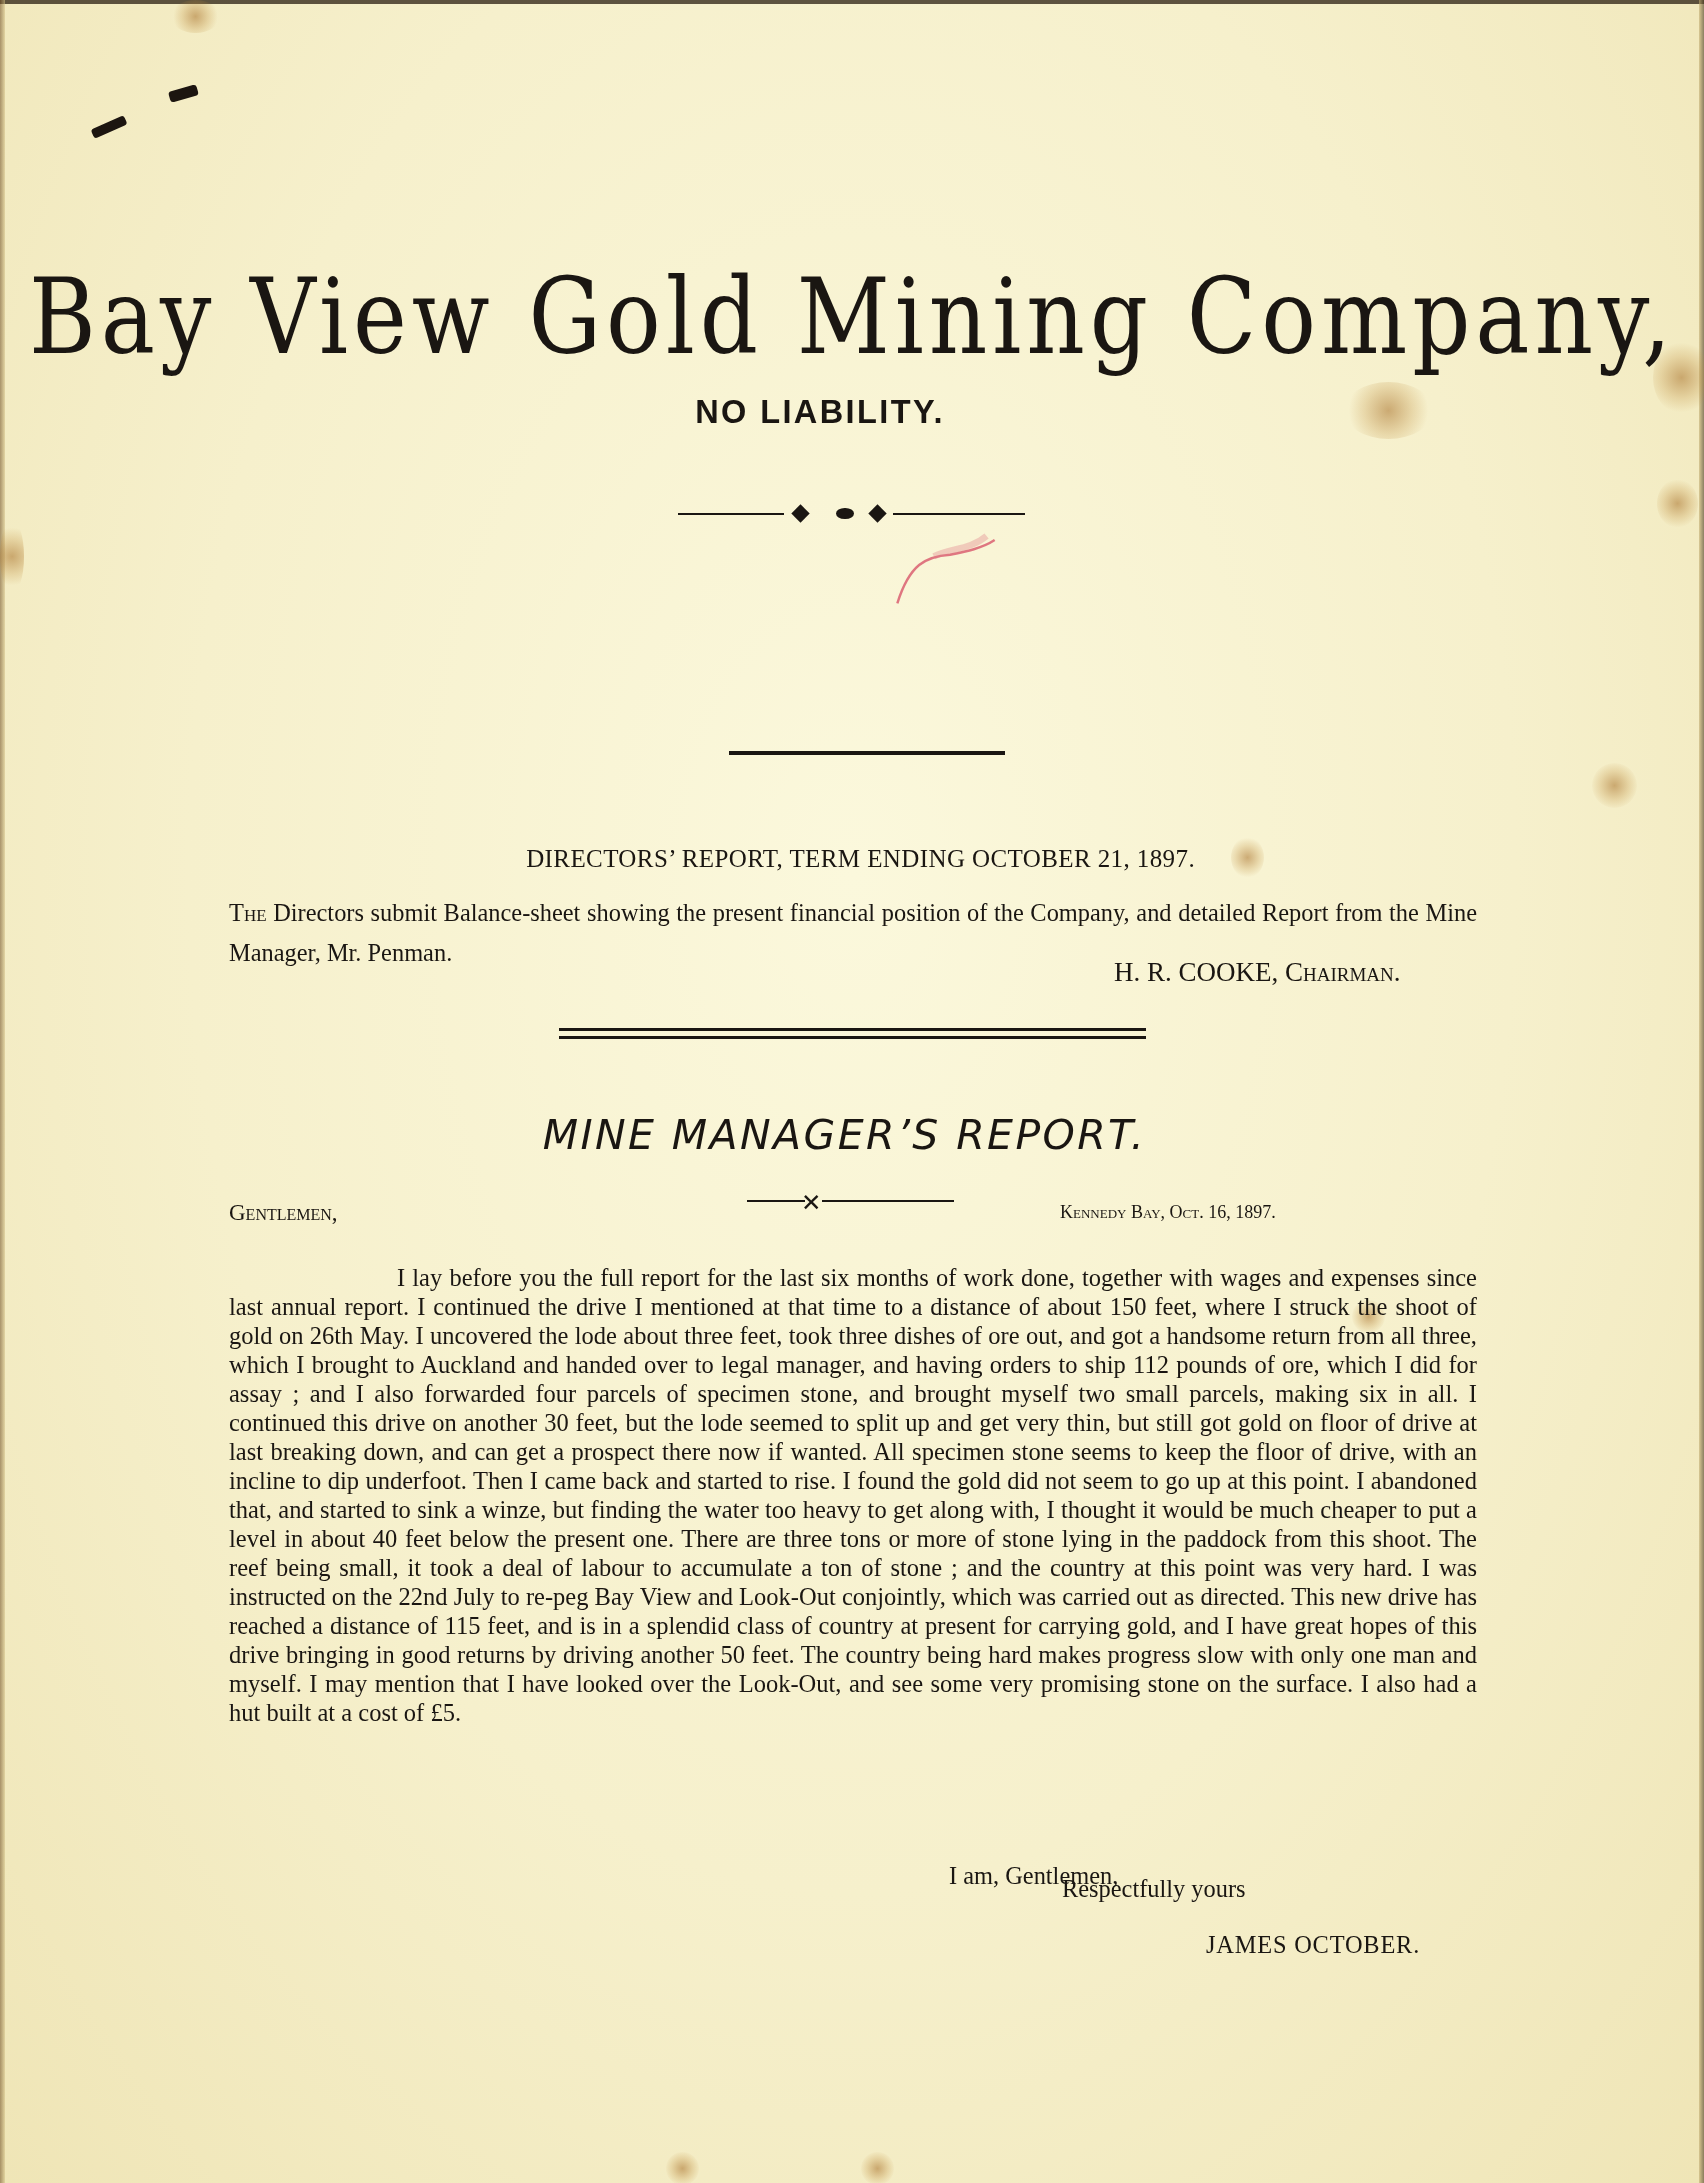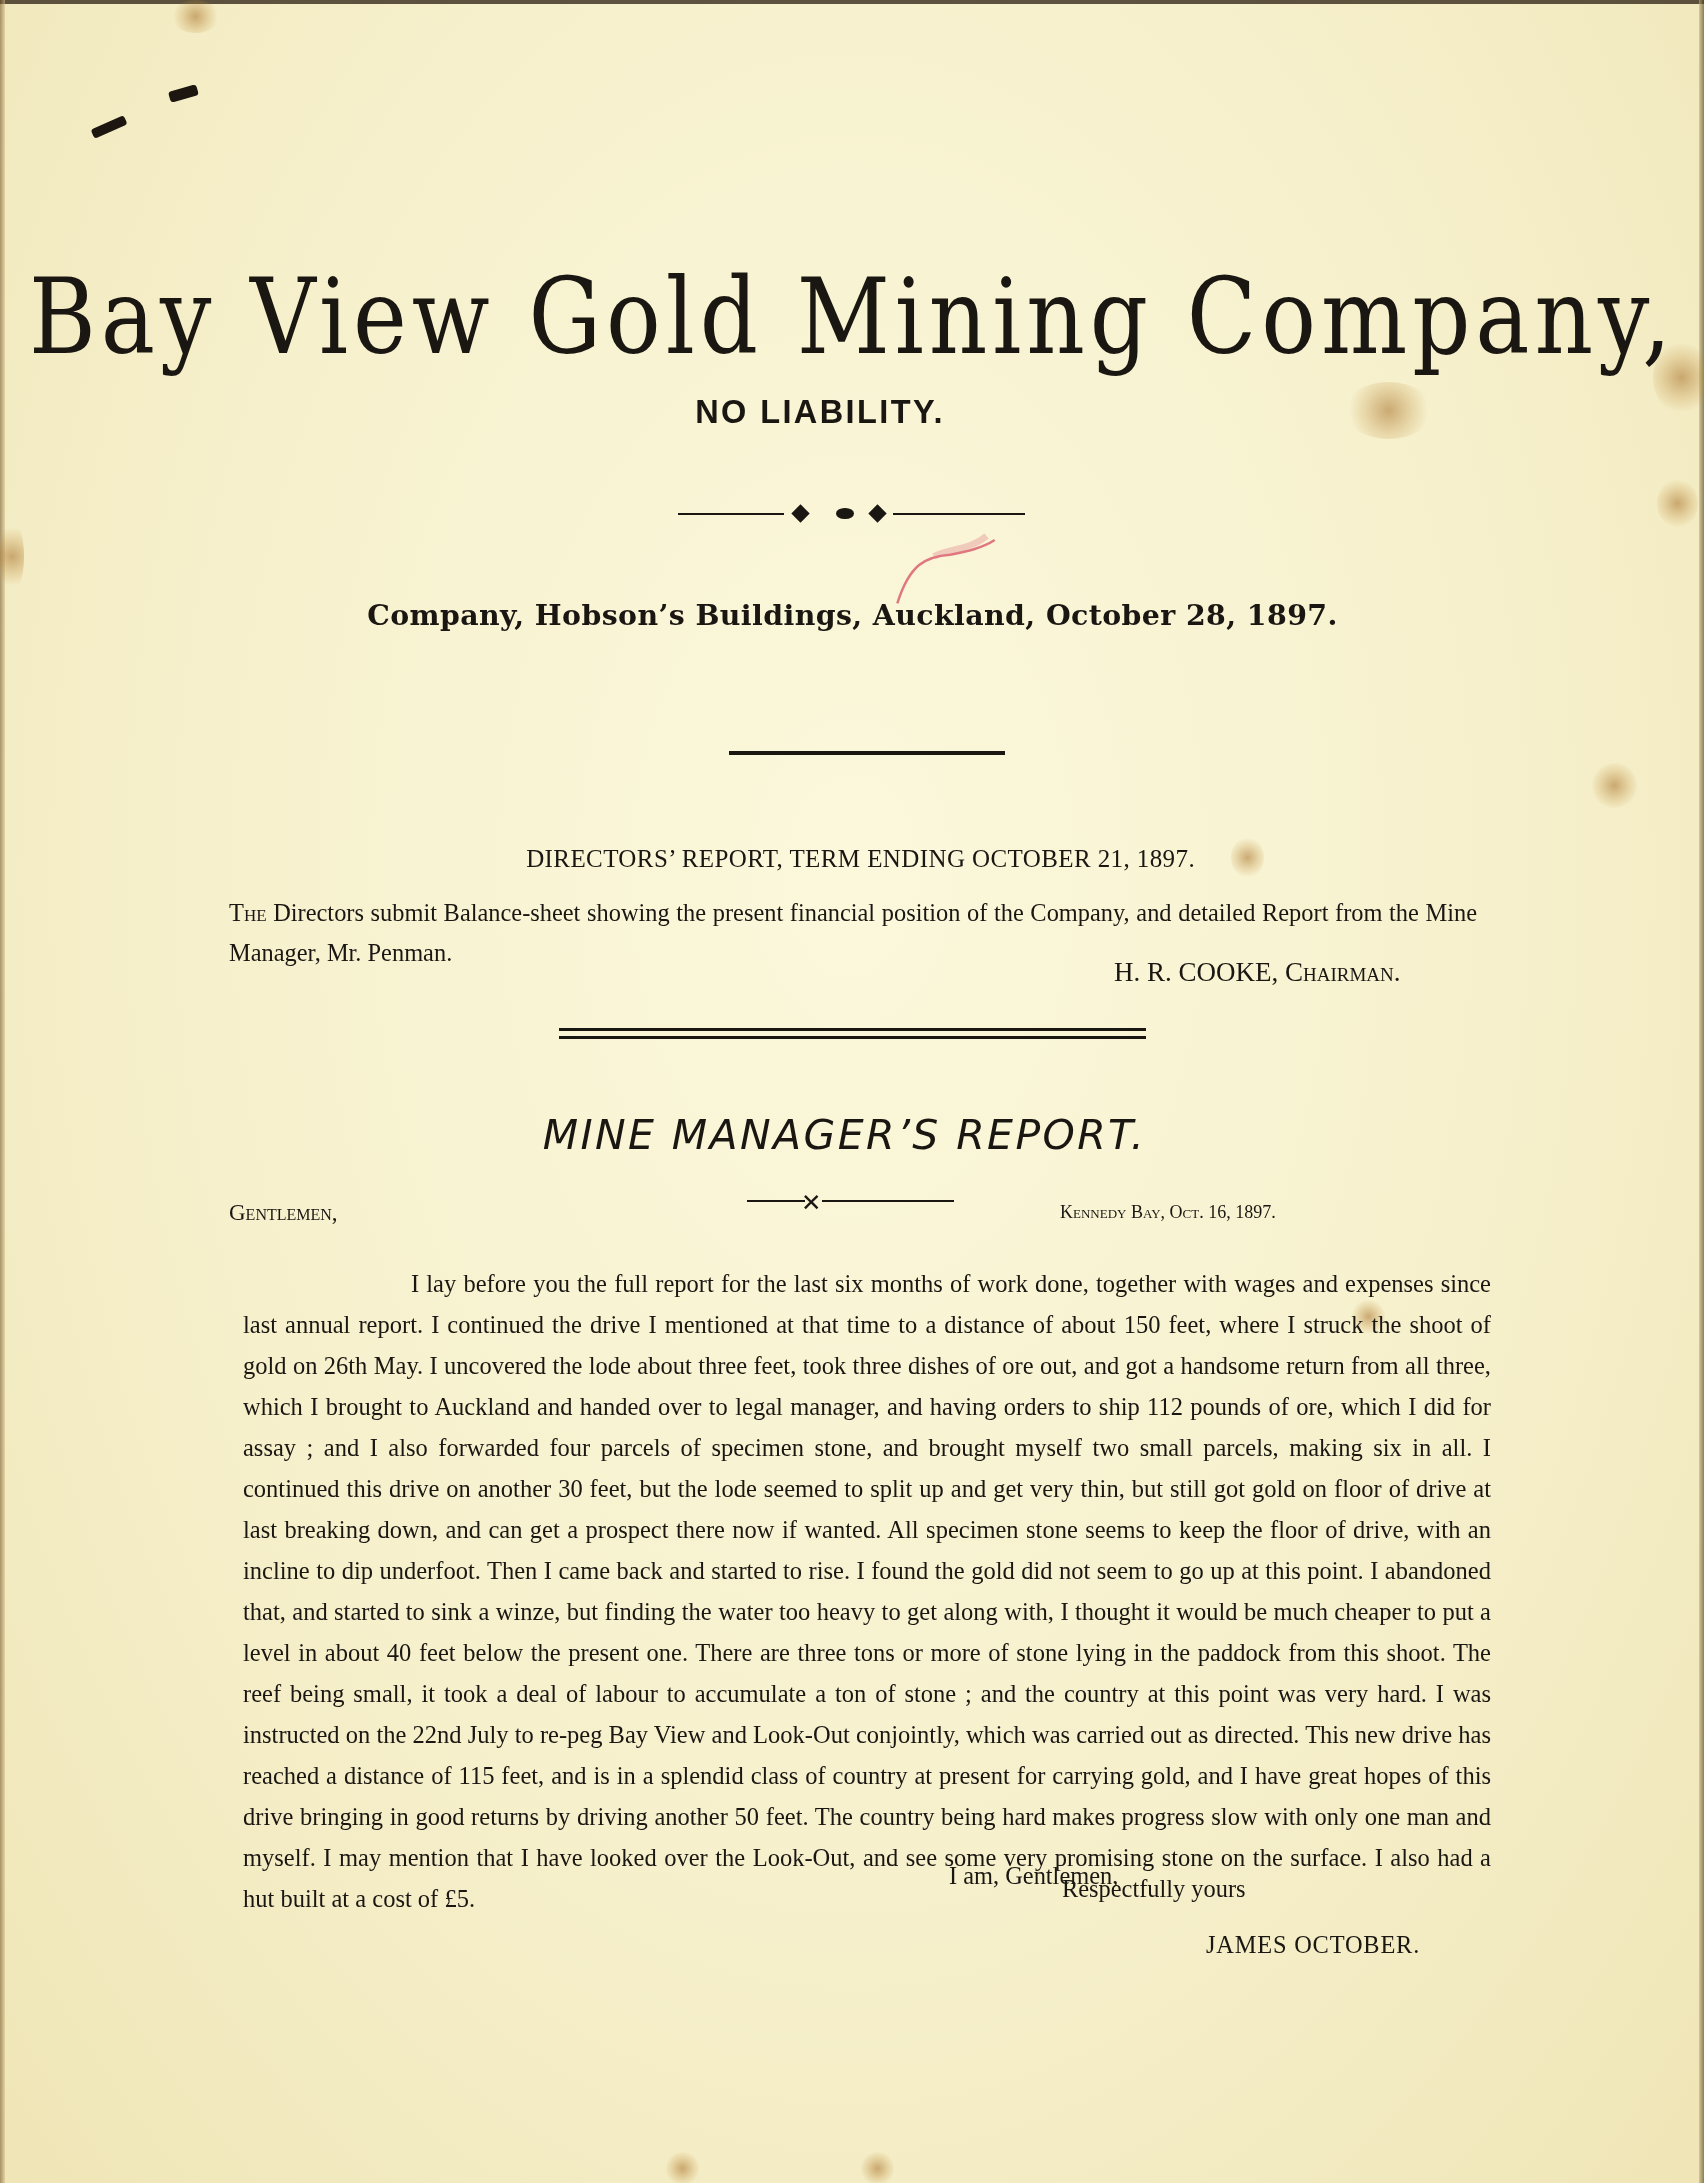--- a/index.html
+++ b/index.html
@@ -53,22 +53,22 @@
   .mm-heading {
     top: 1111px; font-size: 41px; font-style: italic; letter-spacing: 2.4px;
     font-family: "DejaVu Sans", sans-serif; left:-8.1px;
   }
   .small-rule { position:absolute; top:1200px; height:2.4px; background:#1a1612; }
   .x-mark { position:absolute; left:801px; top:1188px; font-size:24.4px; font-weight:bold; font-family:"DejaVu Sans", sans-serif; }
 
   .place-date { position:absolute; left:1060px; top:1202px; font-size: 18px; }
   .salutation { position:absolute; left:229px; top:1200px; font-size: 23px; }
   .report-body {
-    position:absolute; left:243px; top:1263px; width:1248px;
-    font-size: 24.5px; line-height: 41px; text-align: justify;
+    position:absolute; left:229px; top:1263px; width:1248px;
+    font-size: 24.5px; line-height: 29px; text-align: justify;
   }
   .report-body p { margin:0; text-indent: 168px; }
 
   .closing { position:absolute; font-size: 24.4px; }
 </style>
 </head>
 <body>
 
 <div class="page-border-top"></div>
 <div class="page-border-left"></div>
@@ -98,21 +98,20 @@
 
 <div>
   <div class="ornament-rule" style="left:678px;top:513px;width:106px;"></div>
   <div class="ornament-diamond" style="left:794px;top:507px;"></div>
   <div class="ornament-dot" style="left:836px;top:508px;"></div>
   <div class="ornament-diamond" style="left:871px;top:507px;"></div>
   <div class="ornament-rule" style="left:893px;top:513px;width:132px;"></div>
 </div>
 
 <div class="center-block meeting">
-  <div>Company, Hobson’s Buildings, Auckland, October 28, 1897.</div>
 </div>
 
 <div class="thick-rule"></div>
 
 <div class="center-block directors-heading">DIRECTORS’ REPORT, TERM ENDING OCTOBER 21, 1897.</div>
 <div class="directors-body">
   <span class="sc">The</span>
   <span>Directors submit Balance-sheet showing the present financial position of the Company, and detailed Report from the Mine Manager, Mr. Penman.</span>
 </div>
 <div class="chairman">

